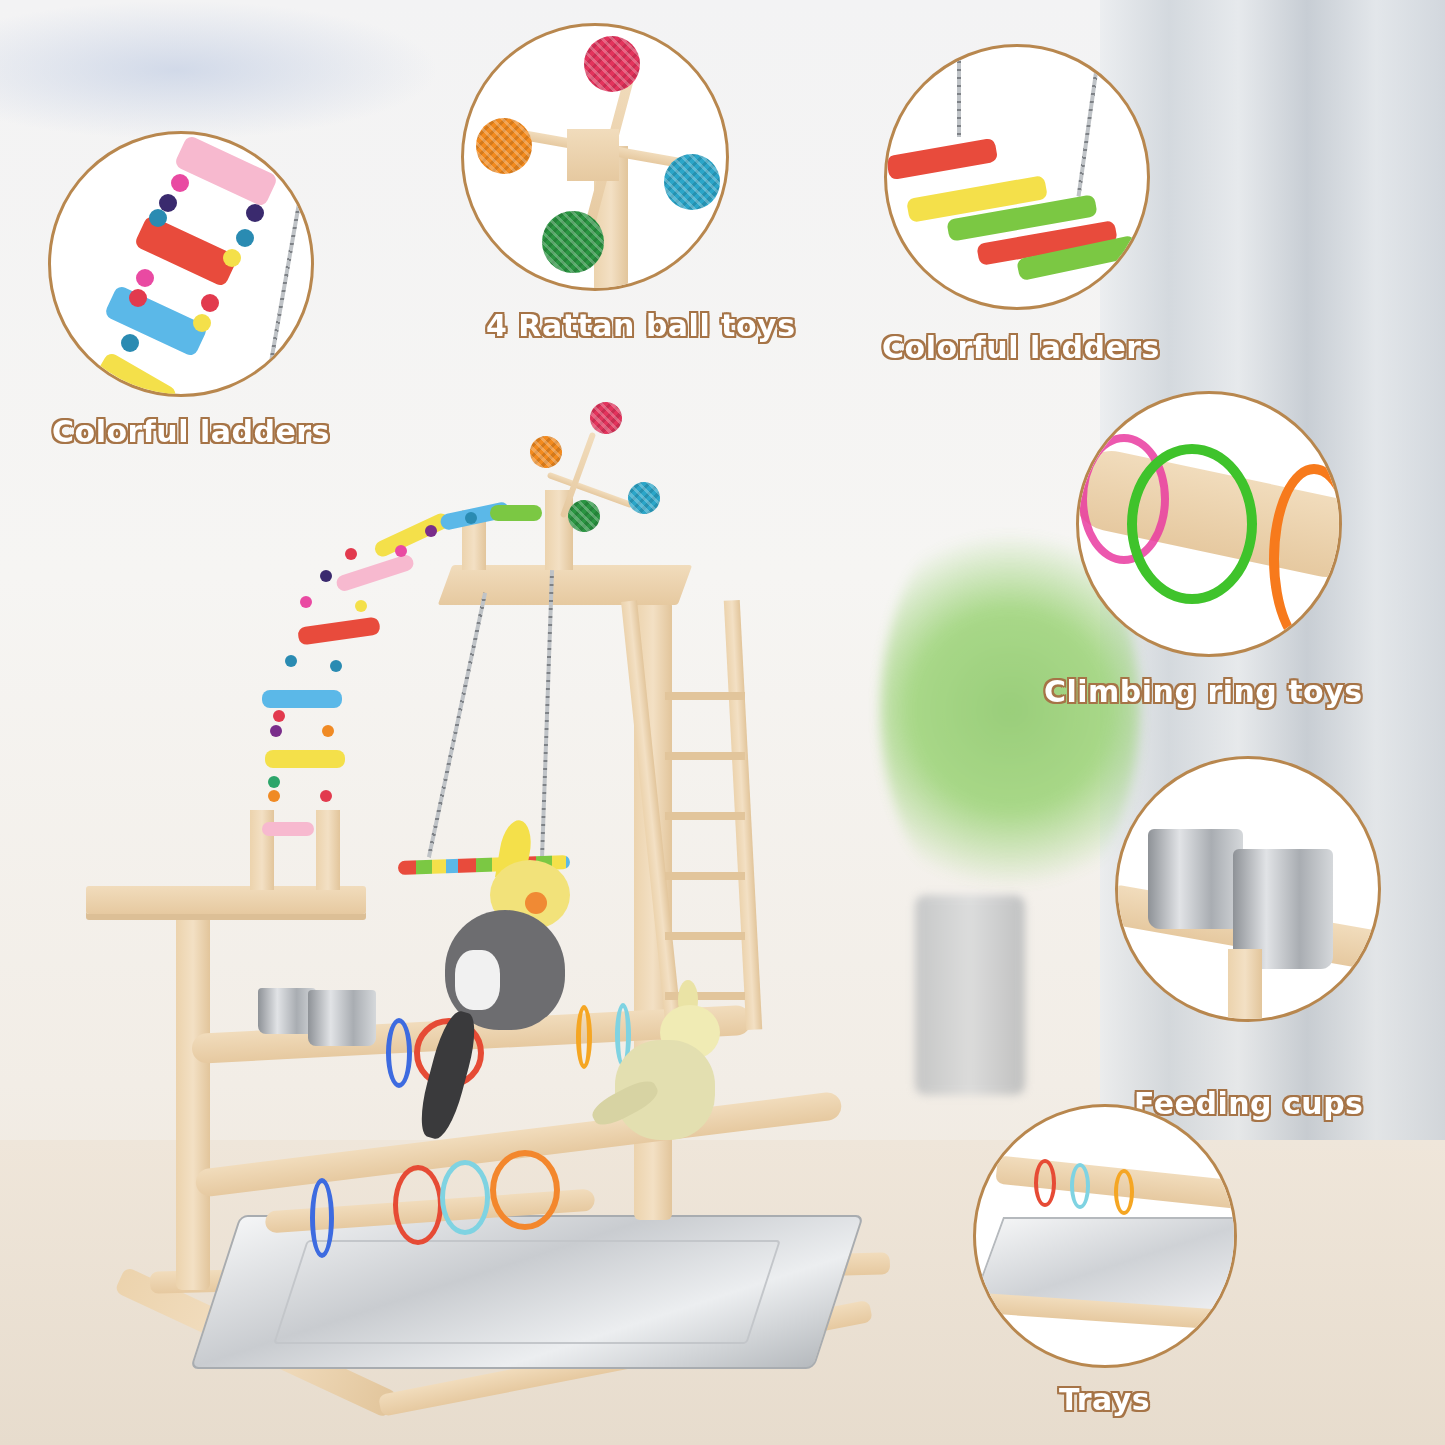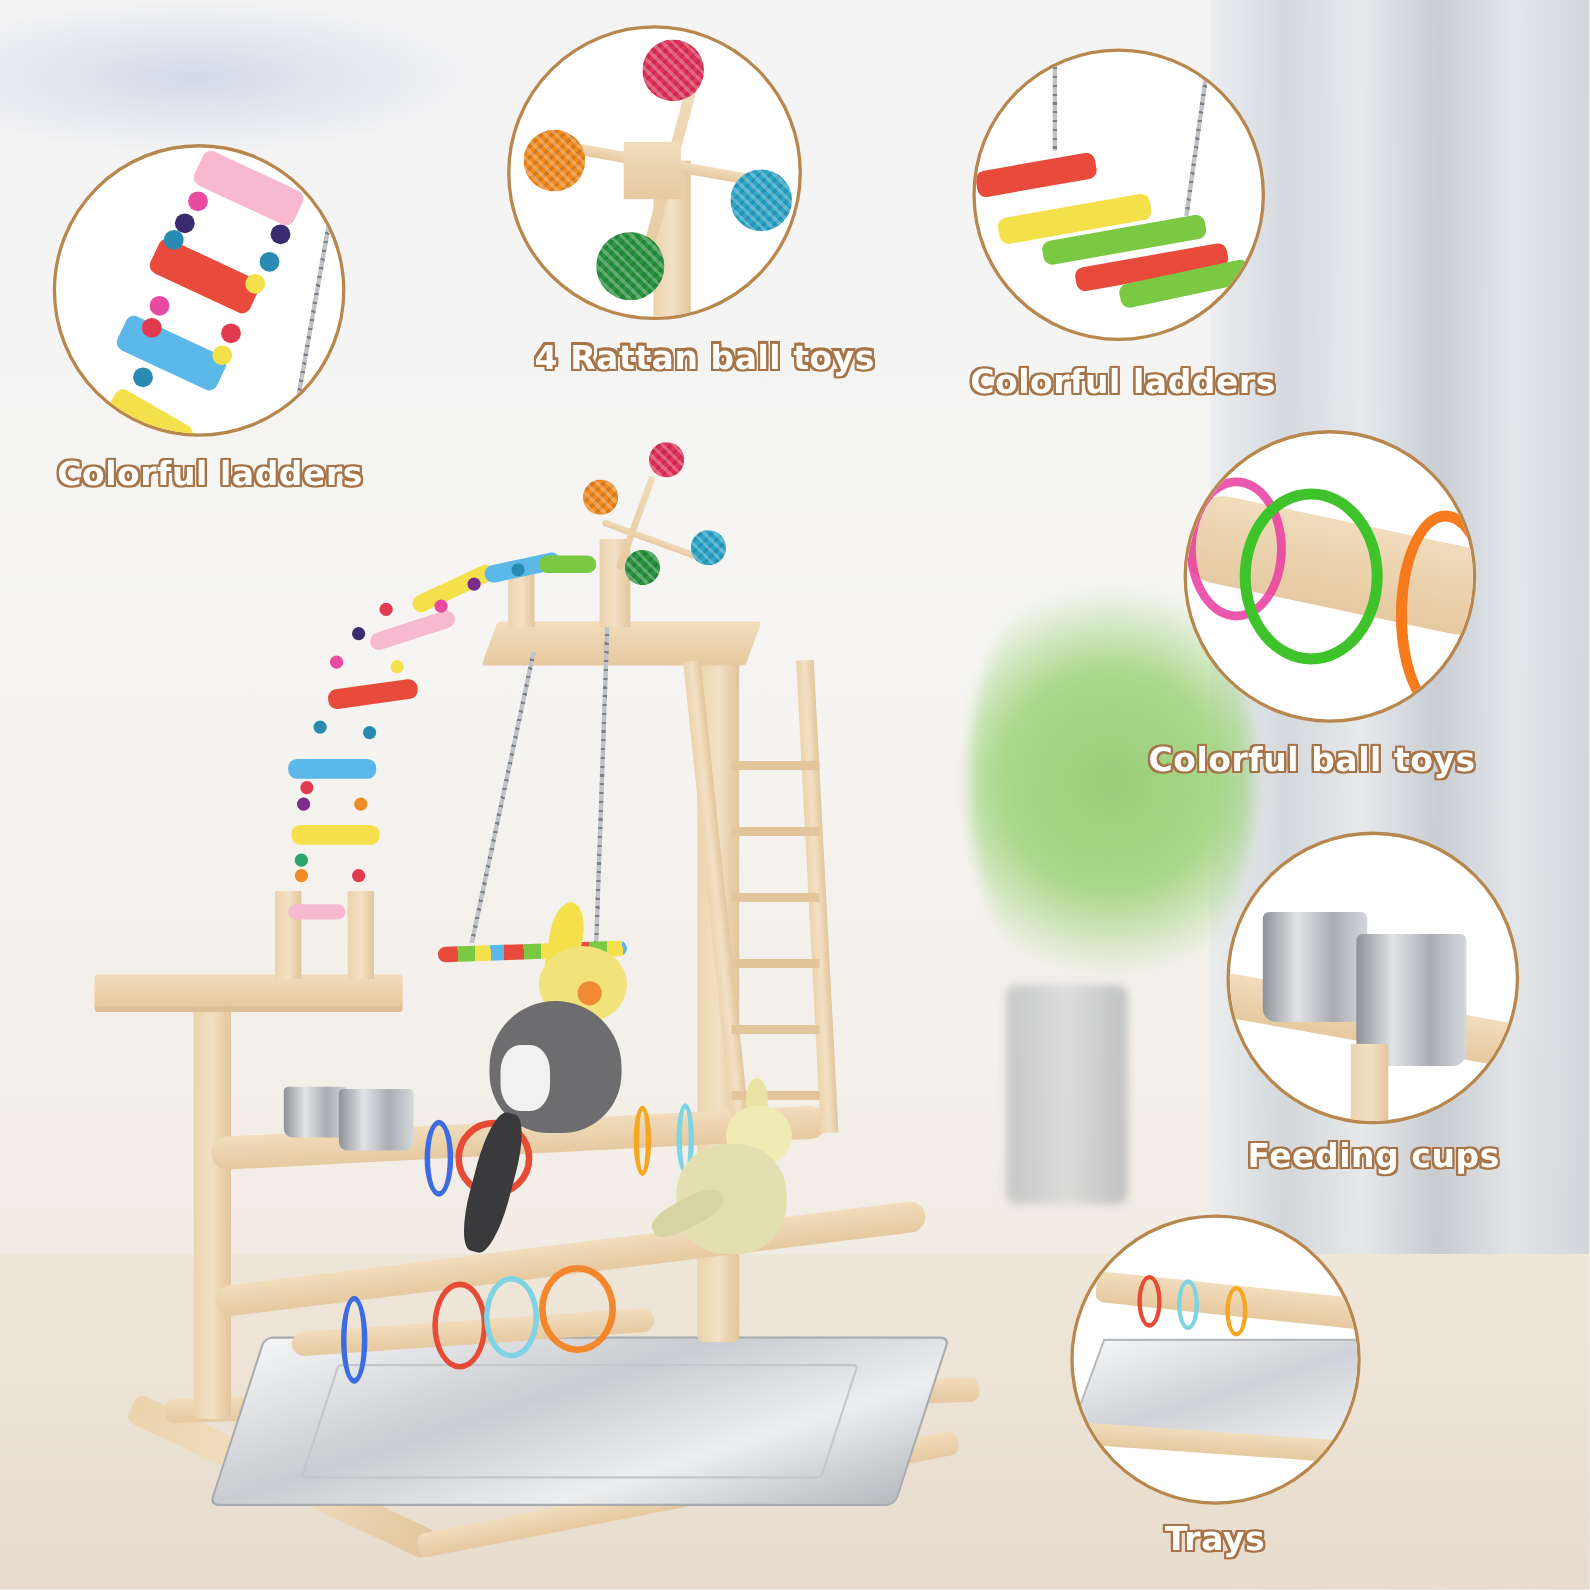--- a/index.html
+++ b/index.html
@@ -188,29 +188,29 @@
   <div class="rod" style="left:130px;top:200px;width:120px;height:22px;background:#7bc843;transform:rotate(-12deg);"></div>
 </div>
 <div class="label" style="left:882px;top:330px;">Colorful ladders</div>
 
 <div class="circle" style="left:1076px;top:391px;width:266px;height:266px;">
   <div class="rod wood" style="left:-10px;top:80px;width:300px;height:80px;border-radius:40px;transform:rotate(12deg);"></div>
   <div class="ring" style="left:0;top:40px;width:90px;height:130px;border:8px solid #e93ba0;opacity:.85;"></div>
   <div class="ring" style="left:48px;top:50px;width:130px;height:160px;border:10px solid #3fc32b;"></div>
   <div class="ring" style="left:190px;top:70px;width:90px;height:190px;border:10px solid #f77a1c;"></div>
 </div>
-<div class="label" style="left:1044px;top:674px;">Colorful ball toys</div>
+<div class="label" style="left:1044px;top:674px;">Climbing ring toys</div>
 
 <div class="circle" style="left:1115px;top:756px;width:266px;height:266px;">
   <div class="rod wood" style="left:-10px;top:150px;width:290px;height:40px;transform:rotate(10deg);"></div>
   <div class="steel" style="position:absolute;left:30px;top:70px;width:95px;height:100px;border-radius:6px 6px 12px 12px;"></div>
   <div class="steel" style="position:absolute;left:115px;top:90px;width:100px;height:120px;border-radius:6px 6px 12px 12px;"></div>
   <div class="woodv" style="position:absolute;left:110px;top:190px;width:34px;height:80px;"></div>
 </div>
-<div class="label" style="left:1134px;top:1034px;">Feeding cups</div>
+<div class="label" style="left:1134px;top:1086px;">Feeding cups</div>
 
 <div class="circle" style="left:973px;top:1104px;width:264px;height:264px;">
   <div class="rod wood" style="left:20px;top:62px;width:260px;height:28px;transform:rotate(6deg);"></div>
   <div class="ring" style="left:58px;top:52px;width:22px;height:48px;border:4px solid #e64b35;"></div>
   <div class="ring" style="left:94px;top:56px;width:20px;height:46px;border:4px solid #7fd3e2;"></div>
   <div class="ring" style="left:138px;top:62px;width:20px;height:46px;border:4px solid #f5a623;"></div>
   <div style="position:absolute;left:10px;top:110px;width:260px;height:90px;border:2px solid #b5b9bd;background:linear-gradient(160deg,#f3f4f5,#cfd2d6,#eeeff1);transform:skewX(-20deg);"></div>
   <div class="rod wood" style="left:0;top:195px;width:270px;height:20px;transform:rotate(4deg);"></div>
 </div>
 <div class="label" style="left:1059px;top:1382px;">Trays</div>

